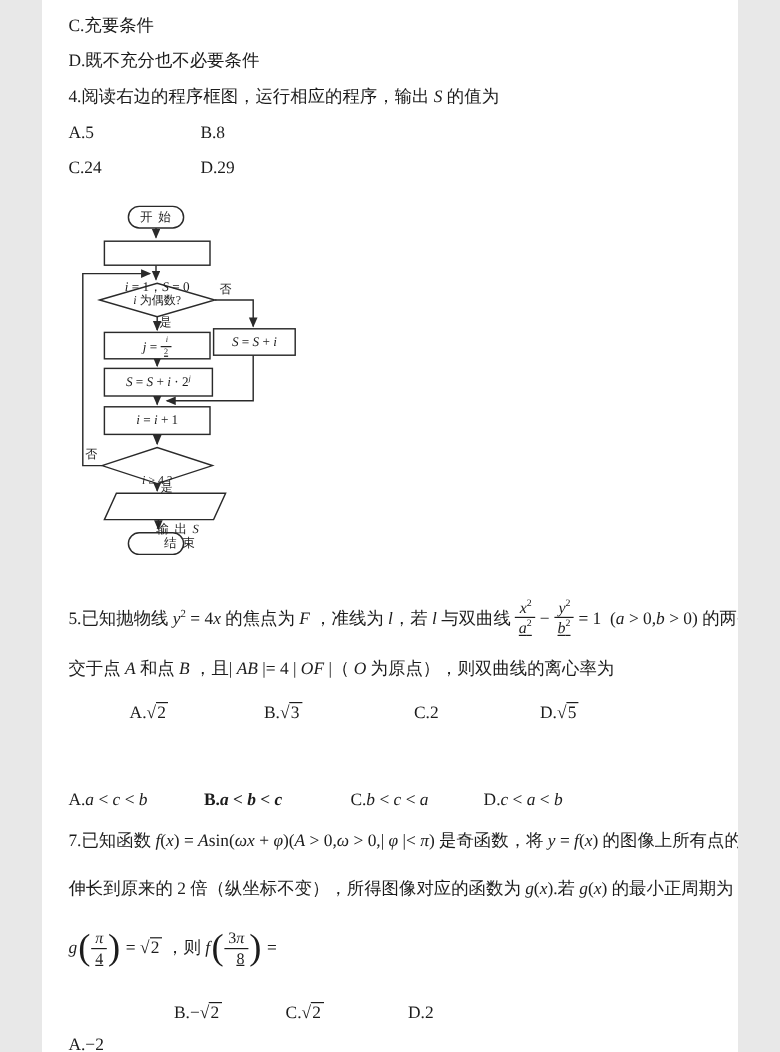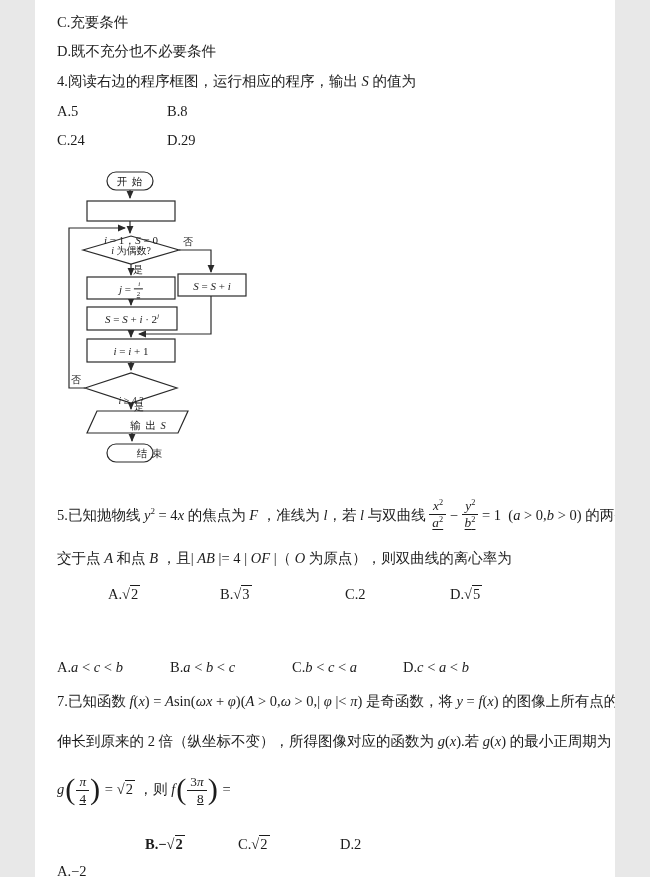--- a/index.html
+++ b/index.html
@@ -80,36 +80,36 @@
   <div class="fl fl-sm" style="left:96px;  top:250.5px;"><i>i</i> 为偶数?</div>
   <div class="fl fl-sm" style="left:153px; top:242px;">否</div>
   <div class="fl fl-sm" style="left:103px; top:270px;">是</div>
   <div class="fl" style="left:96px;  top:288.5px;"><i>j</i> = <span class="fr fr-sm"><span class="nu"><i>i</i></span><span class="de">2</span></span></div>
   <div class="fl" style="left:177px; top:285.5px;"><i>S</i> = <i>S</i> + <i>i</i></div>
   <div class="fl" style="left:97px;  top:319px;"><i>S</i> = <i>S</i> + <i>i</i> · 2<sup><i>j</i></sup></div>
   <div class="fl" style="left:96px;  top:351px;"><i>i</i> = <i>i</i> + 1</div>
   <div class="fl fl-sm" style="left:96px;  top:388.5px;margin-top:12px;"><i>i</i> ≥ 4 ?</div>
   <div class="fl fl-sm" style="left:41px;  top:380px;">否</div>
   <div class="fl fl-sm" style="left:104px; top:407px;">是</div>
-  <div class="fl fl-cn" style="left:101px; top:426px;padding-left:25px;">输 出 <i>S</i></div>
+  <div class="fl fl-cn" style="left:101px; top:442px;padding-left:25px;">输 出 <i>S</i></div>
   <div class="fl fl-cn" style="left:95px;  top:453.5px;padding-left:40px;">结 束</div>
 
   <div class="line" style="left:22px; top:499px;">5.已知抛物线 <i>y</i><sup>2</sup> = 4<i>x</i> 的焦点为 <i>F</i> ，准线为 <i>l</i>，若 <i>l</i> 与双曲线 <span class="fr"><span class="nu"><i>x</i><sup>2</sup></span><span class="de"><i>a</i><sup>2</sup></span></span> − <span class="fr"><span class="nu"><i>y</i><sup>2</sup></span><span class="de"><i>b</i><sup>2</sup></span></span> = 1&nbsp;&nbsp;(<i>a</i> &gt; 0,<i>b</i> &gt; 0) 的两条渐近线分别</div>
   <div class="line" style="left:22px; top:549px;">交于点 <i>A</i> 和点 <i>B</i> ，且| <i>AB</i> |= 4 | <i>OF</i> |（ <i>O</i> 为原点），则双曲线的离心率为</div>
   <div class="line" style="left:33px;  top:585px;margin-left:40px;">A.<span class="sq">√<span class="rd">2</span></span></div>
   <div class="line" style="left:185px; top:585px;">B.<span class="sq">√<span class="rd">3</span></span></div>
   <div class="line" style="left:310px; top:585px;">C.2</div>
   <div class="line" style="left:415px; top:585px;">D.<span class="sq">√<span class="rd">5</span></span></div>
 
   <div class="line" style="left:22px;  top:658px;">A.<i>a</i> &lt; <i>c</i> &lt; <i>b</i></div>
-  <div class="line" style="left:135px; top:658px;">B.<i>a</i> &lt; <i>b</i> &lt; <i>c</i></div>
+  <div class="line" style="left:135px; top:658px;font-weight:bold;">B.<i>a</i> &lt; <i>b</i> &lt; <i>c</i></div>
   <div class="line" style="left:257px; top:658px;">C.<i>b</i> &lt; <i>c</i> &lt; <i>a</i></div>
   <div class="line" style="left:368px; top:658px;">D.<i>c</i> &lt; <i>a</i> &lt; <i>b</i></div>
 
   <div class="line" style="left:22px; top:692px;">7.已知函数 <i>f</i>(<i>x</i>) = <i>A</i>sin(<i>ωx</i> + <i>φ</i>)(<i>A</i> &gt; 0,<i>ω</i> &gt; 0,| <i>φ</i> |&lt; <i>π</i>) 是奇函数，将 <i>y</i> = <i>f</i>(<i>x</i>) 的图像上所有点的横坐标</div>
   <div class="line" style="left:22px; top:732px;">伸长到原来的 2 倍（纵坐标不变），所得图像对应的函数为 <i>g</i>(<i>x</i>).若 <i>g</i>(<i>x</i>) 的最小正周期为 2π，且</div>
   <div class="line" style="left:22px; top:772px;"><i>g</i><span class="bigp">(</span><span class="fr"><span class="nu"><i>π</i></span><span class="de">4</span></span><span class="bigp">)</span> = <span class="sq">√<span class="rd">2</span></span> ，则 <i>f</i><span class="bigp">(</span><span class="fr"><span class="nu">3<i>π</i></span><span class="de">8</span></span><span class="bigp">)</span> =</div>
   <div class="line" style="left:22px;  top:835px;margin-top:27px;">A.−2</div>
-  <div class="line" style="left:110px; top:835px;font-weight:bold;">B.−<span class="sq">√<span class="rd">2</span></span></div>
+  <div class="line" style="left:110px; top:835px;">B.−<span class="sq">√<span class="rd">2</span></span></div>
   <div class="line" style="left:203px; top:835px;">C.<span class="sq">√<span class="rd">2</span></span></div>
   <div class="line" style="left:305px; top:835px;">D.2</div>
 
 </div>
 
 </body></html>

